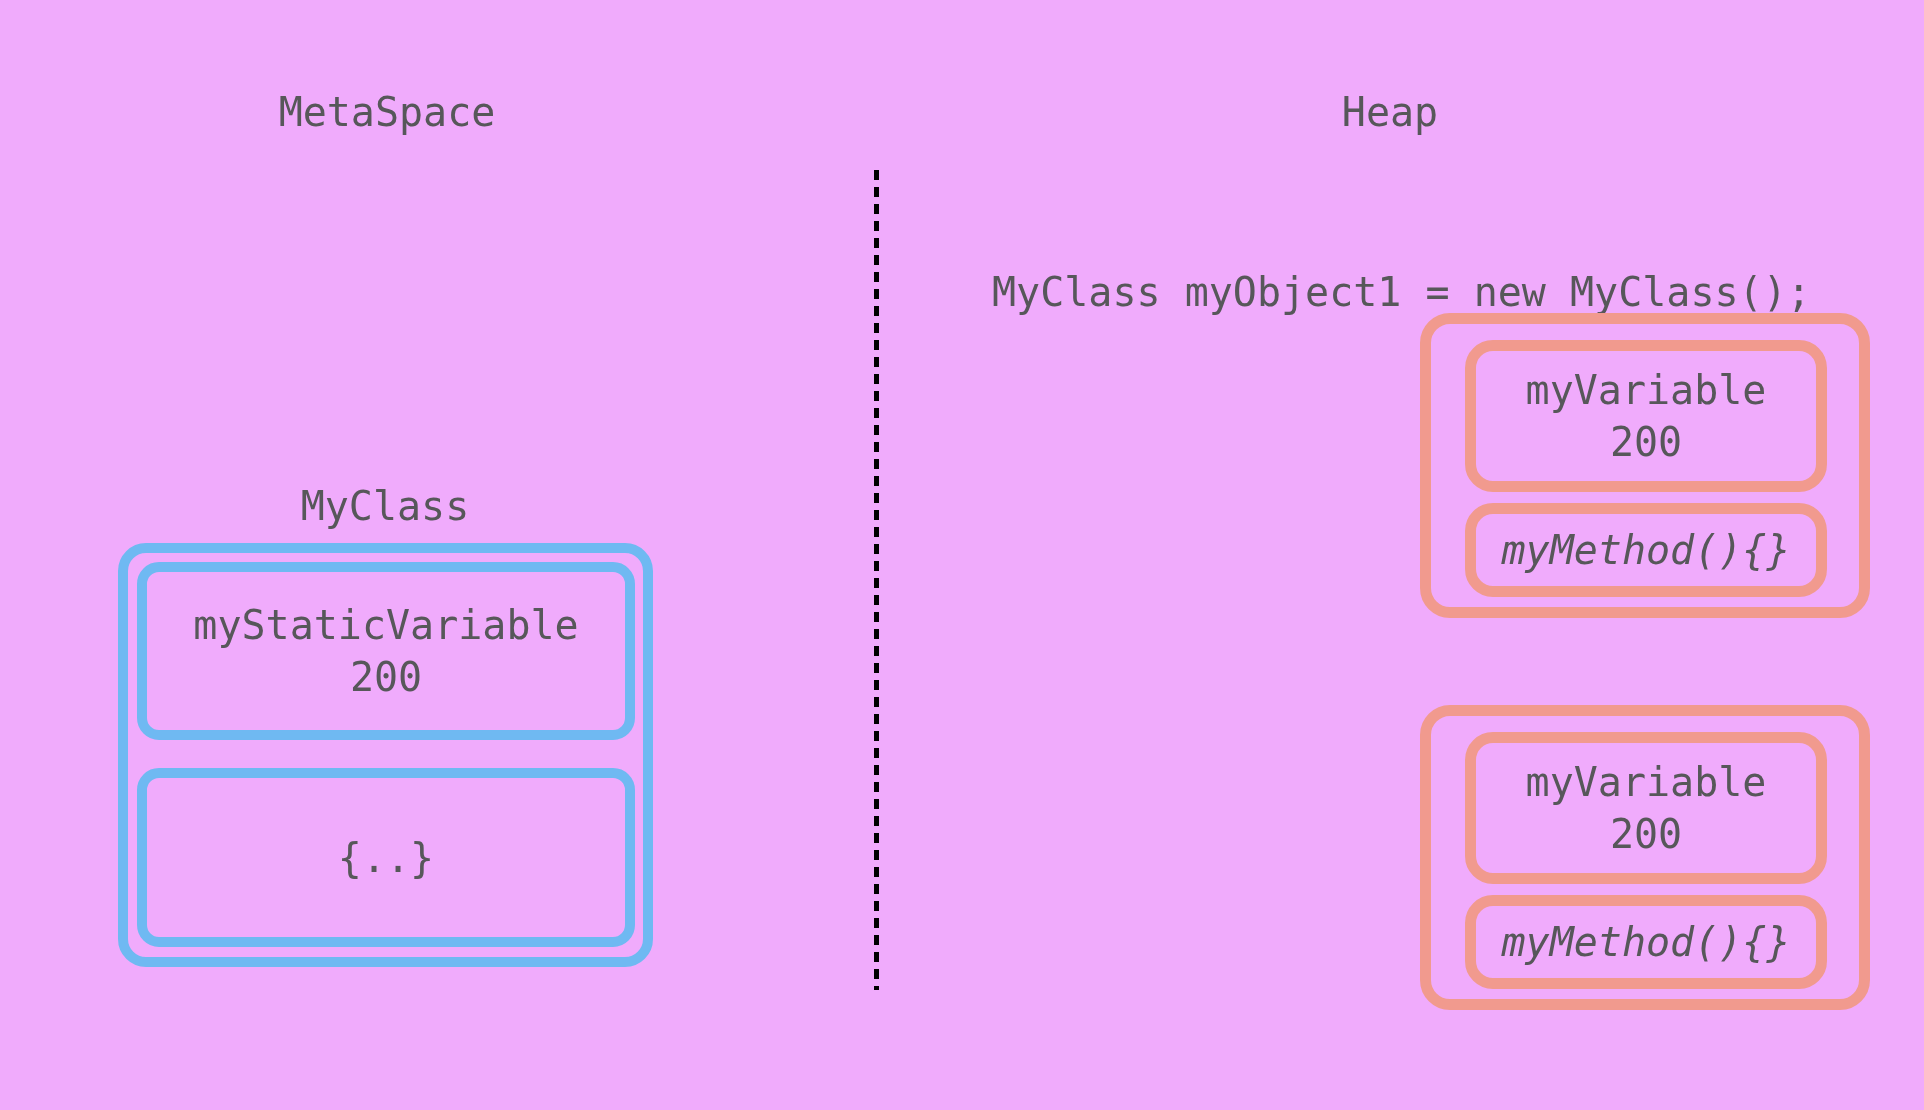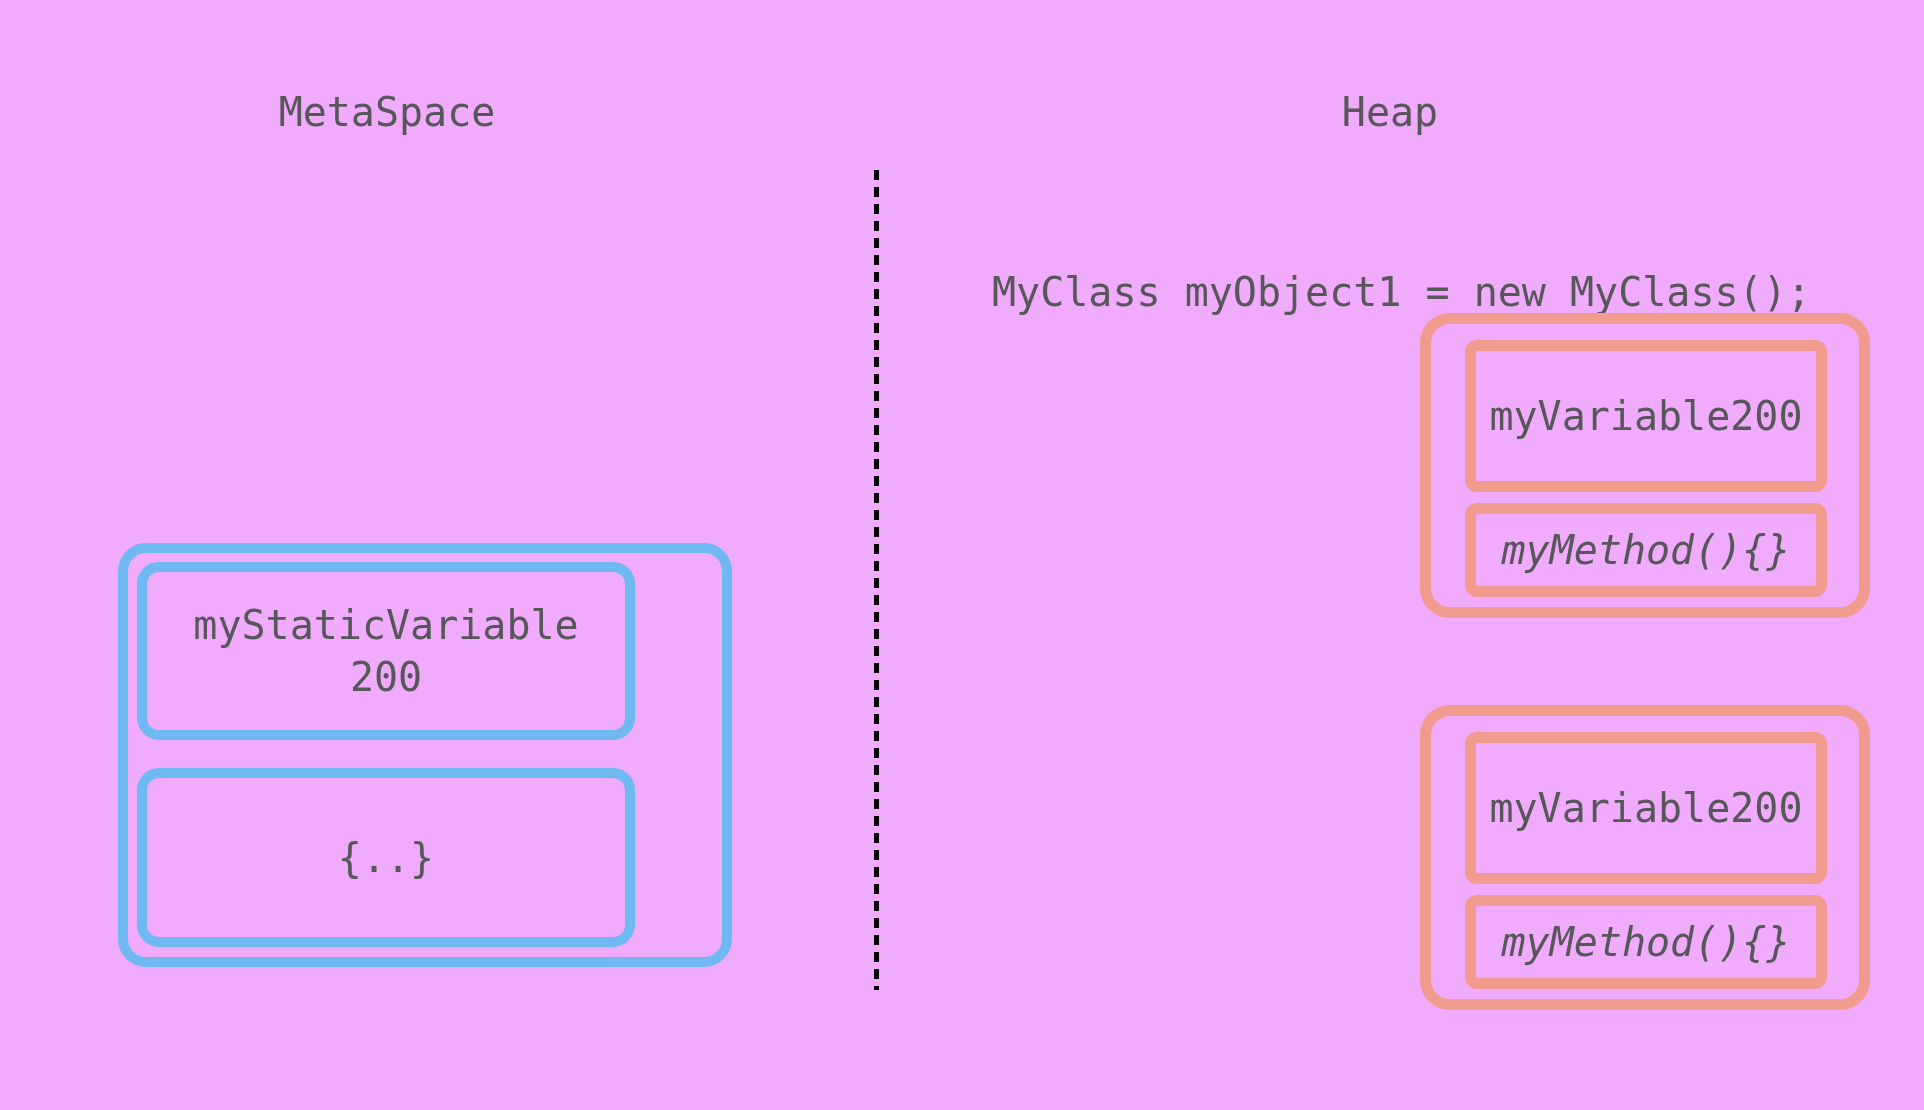--- a/index.html
+++ b/index.html
@@ -38,21 +38,21 @@
       var(--divider-color, #000) 0px,
       var(--divider-color, #000) 10px,
       transparent 10px,
       transparent 17px
     );
   }
   .class-outer {
     position: absolute;
     left: 118px;
     top: 543px;
-    width: 614px;
+    width: 535px;
     height: 424px;
     border: 10px solid var(--class-accent, #6FB9F2);
     border-radius: 28px;
     box-sizing: border-box;
   }
   .class-member {
     position: absolute;
     border: 10px solid var(--class-accent, #6FB9F2);
     border-radius: 22px;
     box-sizing: border-box;
@@ -76,24 +76,24 @@
     height: 305px;
     border: 11px solid var(--object-accent, #F19A8E);
     border-radius: 30px;
     box-sizing: border-box;
   }
   .object-outer.obj1 { top: 313px; }
   .object-outer.obj2 { top: 705px; }
   .object-member {
     position: absolute;
     border: 11px solid var(--object-accent, #F19A8E);
-    border-radius: 12px;
+    border-radius: 28px;
     box-sizing: border-box;
     display: flex;
-    flex-direction: row;
+    flex-direction: column;
     align-items: center;
     justify-content: center;
     font-size: 40px;
     line-height: 52px;
     color: var(--text-color, #57575A);
     white-space: pre;
     text-align: center;
   }
   .object-member.field  { left: 34px; top: 16px;  width: 362px; height: 152px; }
   .object-member.method { left: 34px; top: 179px; width: 362px; height: 94px; font-style: italic; }
@@ -101,20 +101,21 @@
 </head>
 <body>
 
 <div class="canvas">
 
   <div class="title" style="left:137px; top:88px;">MetaSpace</div>
   <div class="title" style="left:1140px; top:88px;">Heap</div>
 
   <div class="divider"></div>
 
+  <div class="title" style="left:135px; top:482px;">MyClass</div>
 
   <div class="class-outer">
     <div class="class-member field">
       <span>myStaticVariable</span>
       <span>200</span>
     </div>
     <div class="class-member method">
       <span>{..}</span>
     </div>
   </div>

